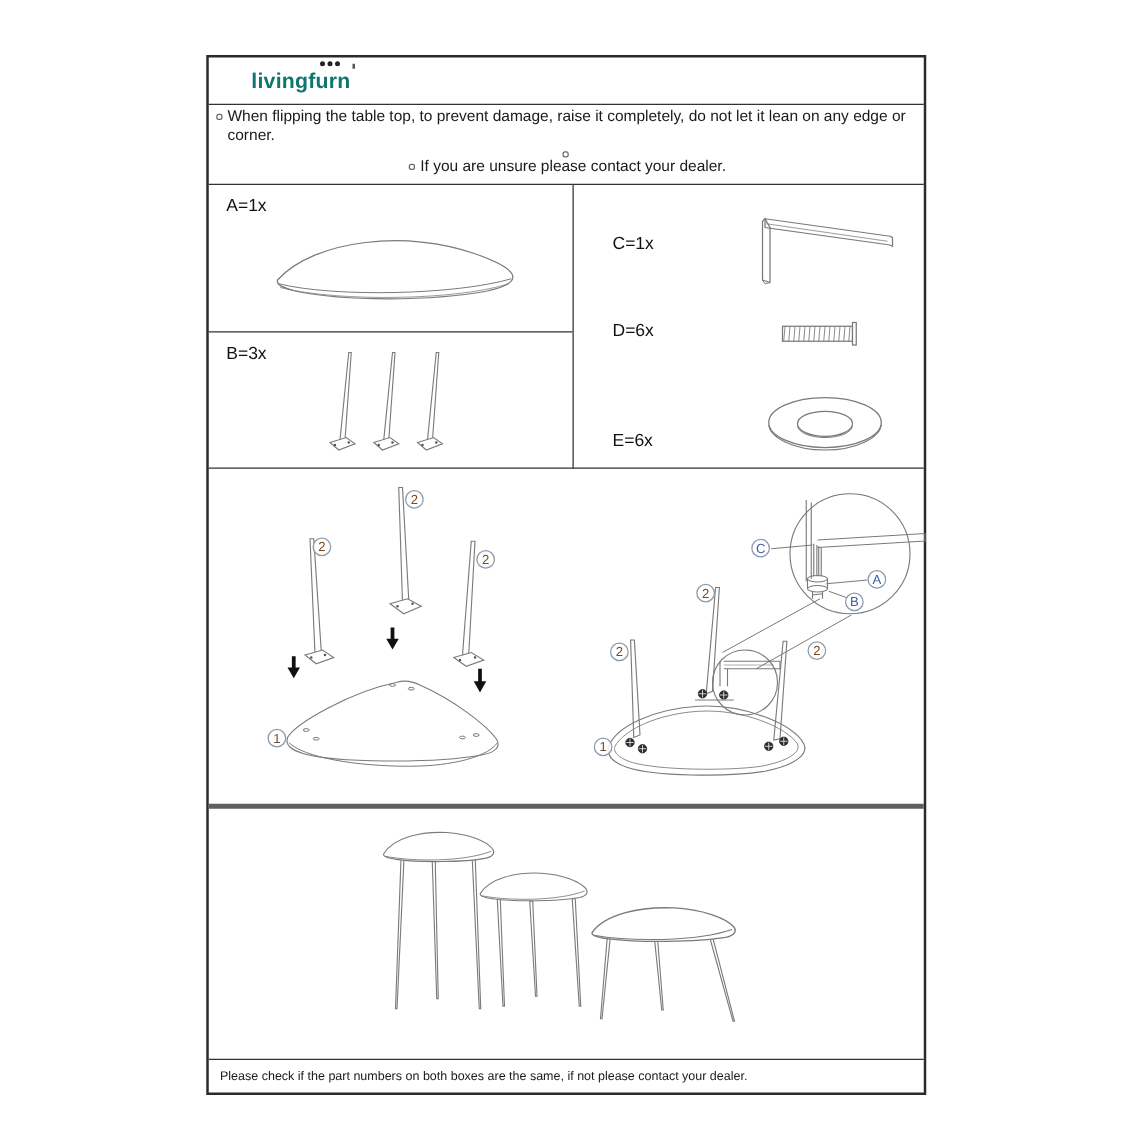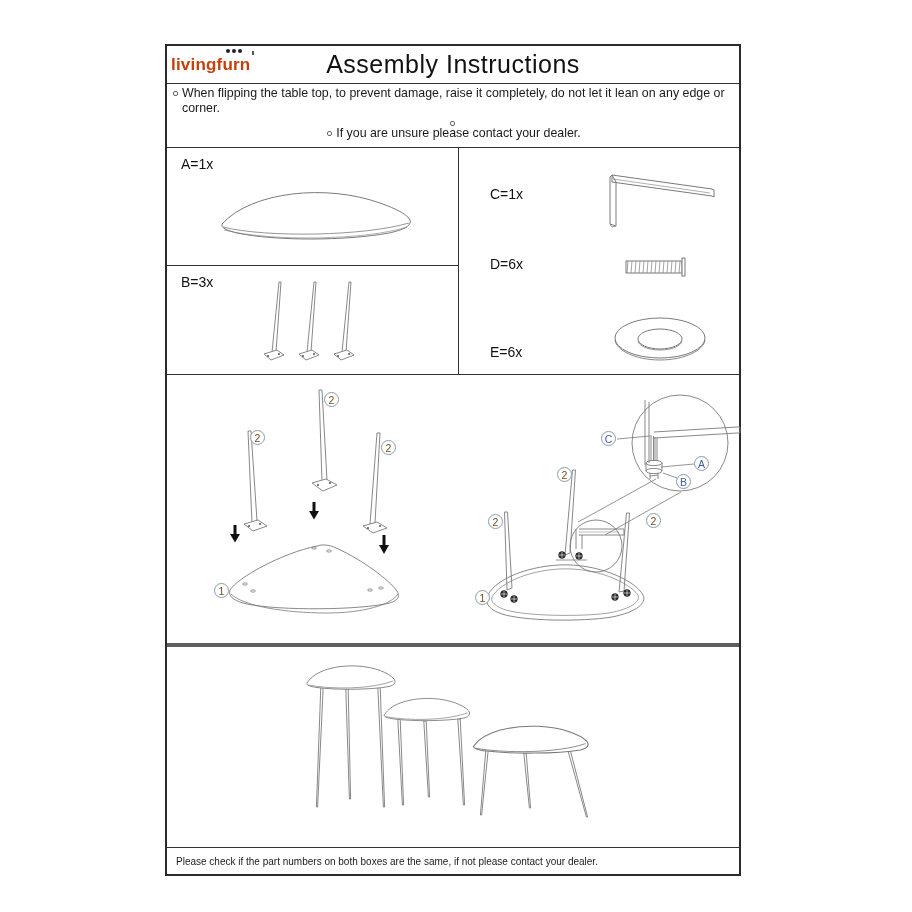--- a/index.html
+++ b/index.html
@@ -4,22 +4,22 @@
 <style>
   * { margin:0; padding:0; box-sizing:border-box; }
   html,body { width:912px; height:912px; background:#fff;
     font-family:"Liberation Sans", sans-serif; color:#1a1a1a; }
   .doc { position:absolute; left:165px; top:44px; width:576px; height:832px;
     border:2px solid #2b2b2b; background:#fff; }
   .sec { position:absolute; left:0; width:100%; }
 
   
   .header { top:0; height:37px; display:flex; align-items:center; }
-  .logo { position:relative; margin-left:4px; font-size:17px; font-weight:bold;
-    letter-spacing:0.2px; color:#c2410c; }
+  .logo { position:relative; margin-left:34px; font-size:17px; font-weight:bold;
+    letter-spacing:0.2px; color:#0f766e; }
   .logo-dots { position:absolute; top:-6px; right:8px; display:flex; gap:2px; }
   .logo-dots i { width:4px; height:4px; border-radius:50%; background:#222; }
   .logo-tm { position:absolute; top:-4px; right:-4px; width:2px; height:4px; background:#555; }
   .title { position:absolute; left:0; right:0; text-align:center; font-size:25px;
     letter-spacing:0.5px; color:#111; }
 
   
   .warnings { top:37px; height:64px; border-top:1.5px solid #333; padding:2px 4px 0 5px; }
   .warn-row { display:flex; align-items:flex-start; line-height:15.2px;justify-content:center; }
   .warn-bullet { flex:0 0 auto; width:5px; height:5px; border:1px solid #666;
@@ -62,21 +62,20 @@
   <div class="sec header">
     <div class="logo">
       <span>livingfurn</span>
       <span class="logo-dots">
           <i></i>
           <i></i>
           <i></i>
         </span>
       <span class="logo-tm"></span>
     </div>
-    <div class="title">Assembly Instructions</div>
   </div>
 
   <div class="sec warnings">
     <div class="warn-row">
       <span class="warn-bullet"></span>
       <span class="warn-text">When flipping the table top, to prevent damage, raise it completely, do not let it lean on any edge or corner.</span>
     </div>
     <div class="warn-row">
       <span class="warn-bullet"></span>
     </div>

